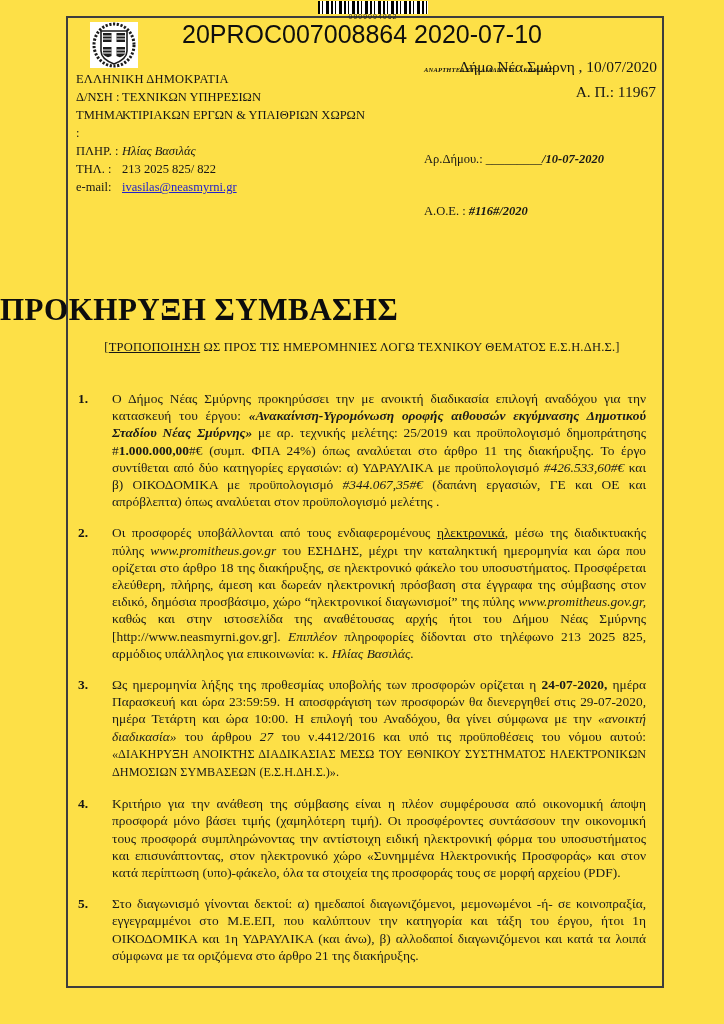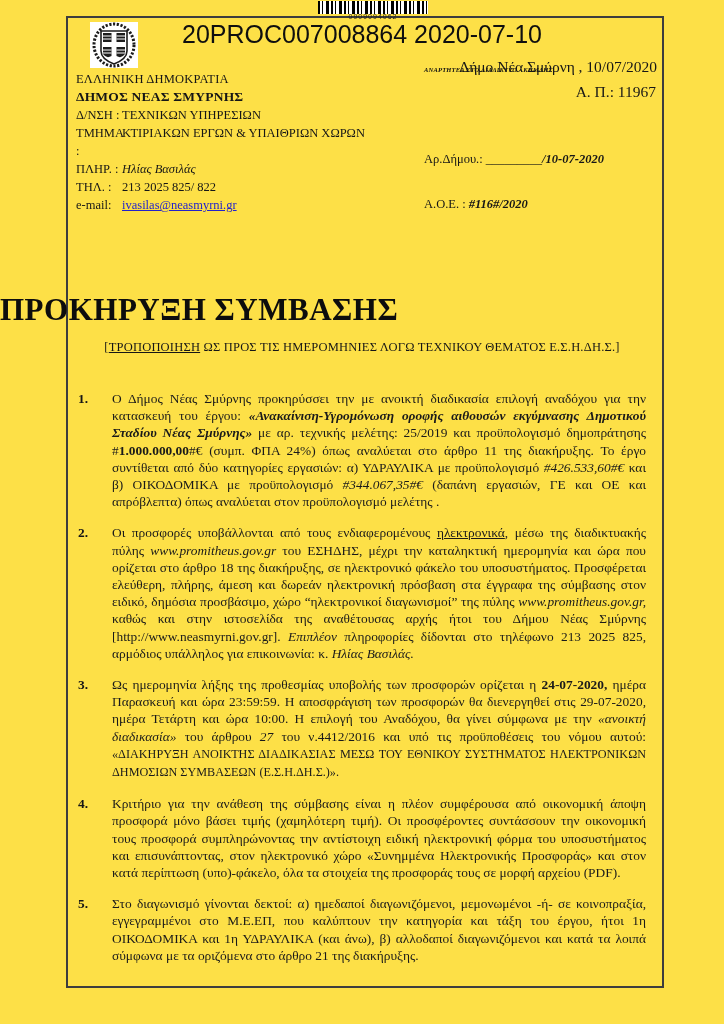--- a/index.html
+++ b/index.html
@@ -56,21 +56,21 @@
     font-size:15.5px;white-space:nowrap;z-index:2;
   }
   .hdr-protocol{
     position:absolute;right:68px;top:83px;
     font-size:15.5px;white-space:nowrap;
   }
   .hdr-arprot{
     position:absolute;left:424px;top:152px;font-size:12.5px;white-space:nowrap;
   }
   .hdr-aoe{
-    position:absolute;left:424px;top:197px;font-size:12.5px;white-space:nowrap;
+    position:absolute;left:424px;top:204px;font-size:12.5px;white-space:nowrap;
   }
   .val-bi{font-weight:bold;font-style:italic;}
   
   .title{
     position:absolute;left:0;top:292px;width:724px;text-align:left;
     font-size:31px;font-weight:bold;letter-spacing:.5px;color:#0d0d0d;
   }
   .subtitle{
     position:absolute;left:0;top:340px;width:724px;text-align:center;
     font-size:12.5px;color:#161616;letter-spacing:.2px;
@@ -119,21 +119,20 @@
         <line x1="13" y1="28" x2="21.5" y2="28"></line>
           <line x1="13" y1="31" x2="21.5" y2="31"></line>
         <line x1="26.5" y1="28" x2="35" y2="28"></line>
           <line x1="26.5" y1="31" x2="35" y2="31"></line>
       </g>
     </svg>
   </div>
 
   <div class="header-left">
     <div class="hl-line1">ΕΛΛΗΝΙΚΗ ΔΗΜΟΚΡΑΤΙΑ</div>
-    <div class="hl-line3">ΔΗΜΟΣ ΝΕΑΣ ΣΜΥΡΝΗΣ</div>
     <div>
         <div class="hl-row">
           <span class="hl-label">Δ/ΝΣΗ :</span>
           <span class="hl-value">ΤΕΧΝΙΚΩΝ ΥΠΗΡΕΣΙΩΝ</span>
         </div>
         <div class="hl-row">
           <span class="hl-label">ΤΜΗΜΑ :</span>
           <span class="hl-value">ΚΤΙΡΙΑΚΩΝ ΕΡΓΩΝ &amp; ΥΠΑΙΘΡΙΩΝ ΧΩΡΩΝ</span>
         </div>
         <div class="hl-row">

